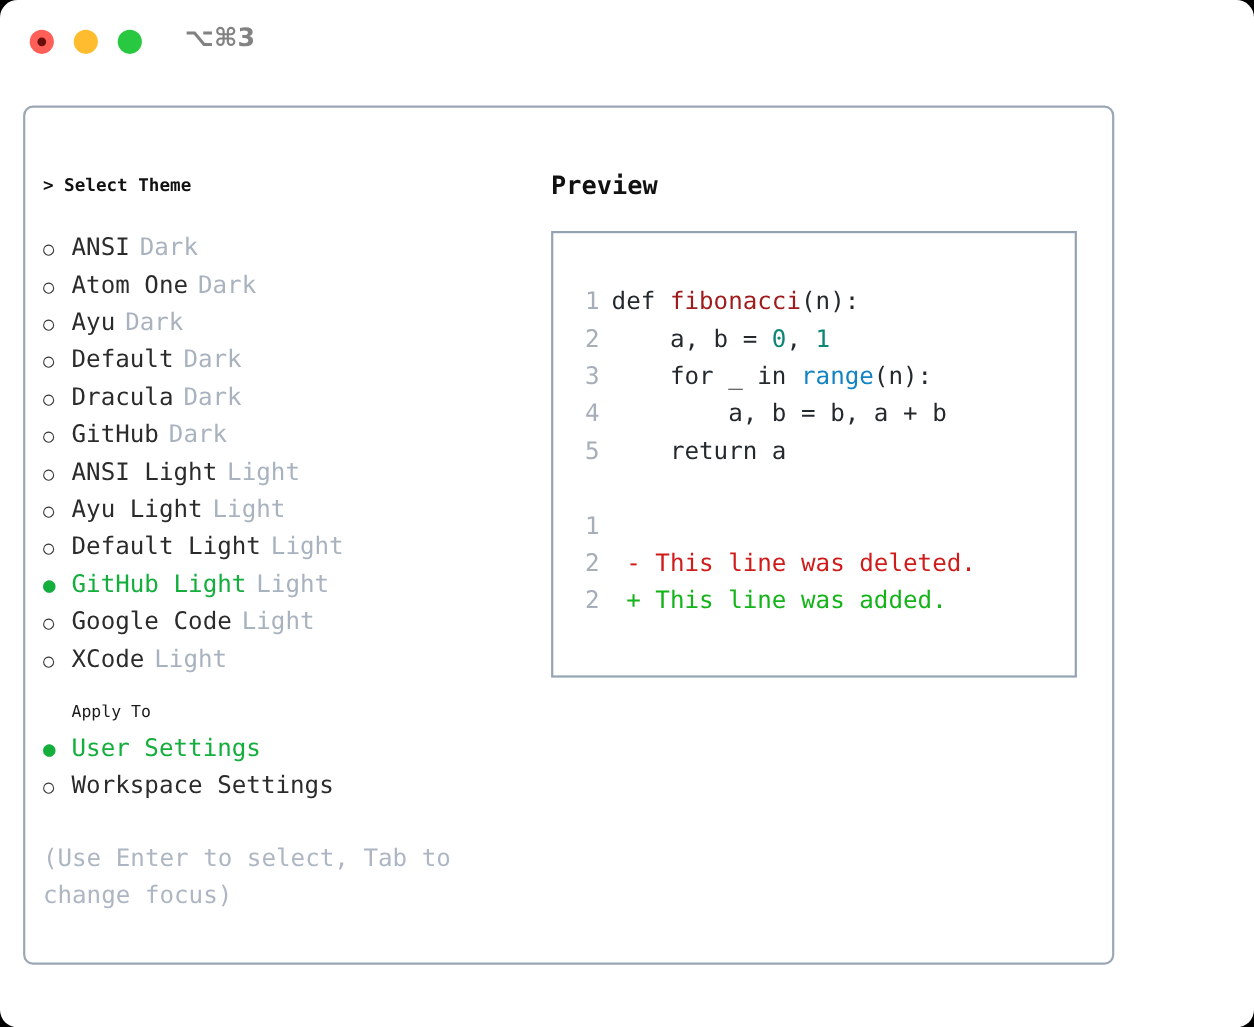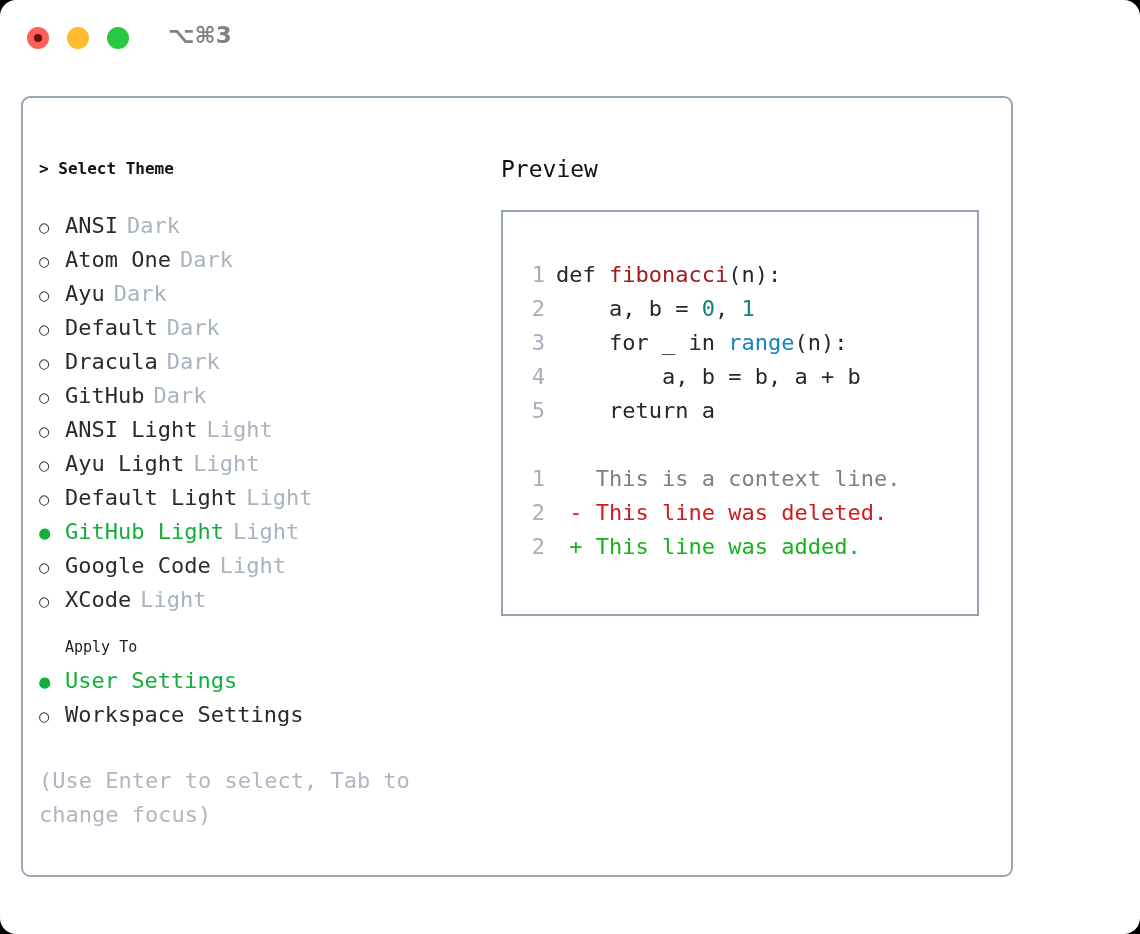--- a/index.html
+++ b/index.html
@@ -139,21 +139,21 @@
 
   
   .right-col {
     position: absolute;
     left: 478px; top: 54px;
     width: 500px;
   }
   .preview-head {
     font-family: "DejaVu Sans Mono", monospace;
     font-size: 23px;
-    font-weight: normal;
+    font-weight: bold;
     color: #111111;
     line-height: 34px;
     white-space: pre;
   }
   .code-box {
     margin-top: 24px;
     width: 478px;
     height: 406px;
     border: 2px solid #94a3b3;
     box-sizing: border-box;
@@ -232,20 +232,20 @@
 
     <div class="right-col">
       <div class="preview-head">Preview</div>
       <div class="code-box" id="code-box">
           <div class="code-line"><span class="ln">1</span><span class="code-text"><span class="tok-plain">def </span><span class="tok-fn">fibonacci</span><span class="tok-plain">(n):</span></span></div>
           <div class="code-line"><span class="ln">2</span><span class="code-text"><span class="tok-plain">    a, b = </span><span class="tok-num">0</span><span class="tok-plain">, </span><span class="tok-num">1</span></span></div>
           <div class="code-line"><span class="ln">3</span><span class="code-text"><span class="tok-plain">    for _ in </span><span class="tok-kw">range</span><span class="tok-plain">(n):</span></span></div>
           <div class="code-line"><span class="ln">4</span><span class="code-text"><span class="tok-plain">        a, b = b, a + b</span></span></div>
           <div class="code-line"><span class="ln">5</span><span class="code-text"><span class="tok-plain">    return a</span></span></div>
           <div class="blank-line"></div>
-          <div class="code-line"><span class="ln">1</span><span class="code-text"><span class="tok-ctx">   This is a context line.</span></span></div>
+          <div class="code-line"><span class="ln">1</span></div>
           <div class="code-line"><span class="ln">2</span><span class="code-text"><span class="tok-del"> - This line was deleted.</span></span></div>
           <div class="code-line"><span class="ln">2</span><span class="code-text"><span class="tok-add"> + This line was added.</span></span></div>
         </div>
     </div>
 
   </div>
 </div>
 
 </body></html>

